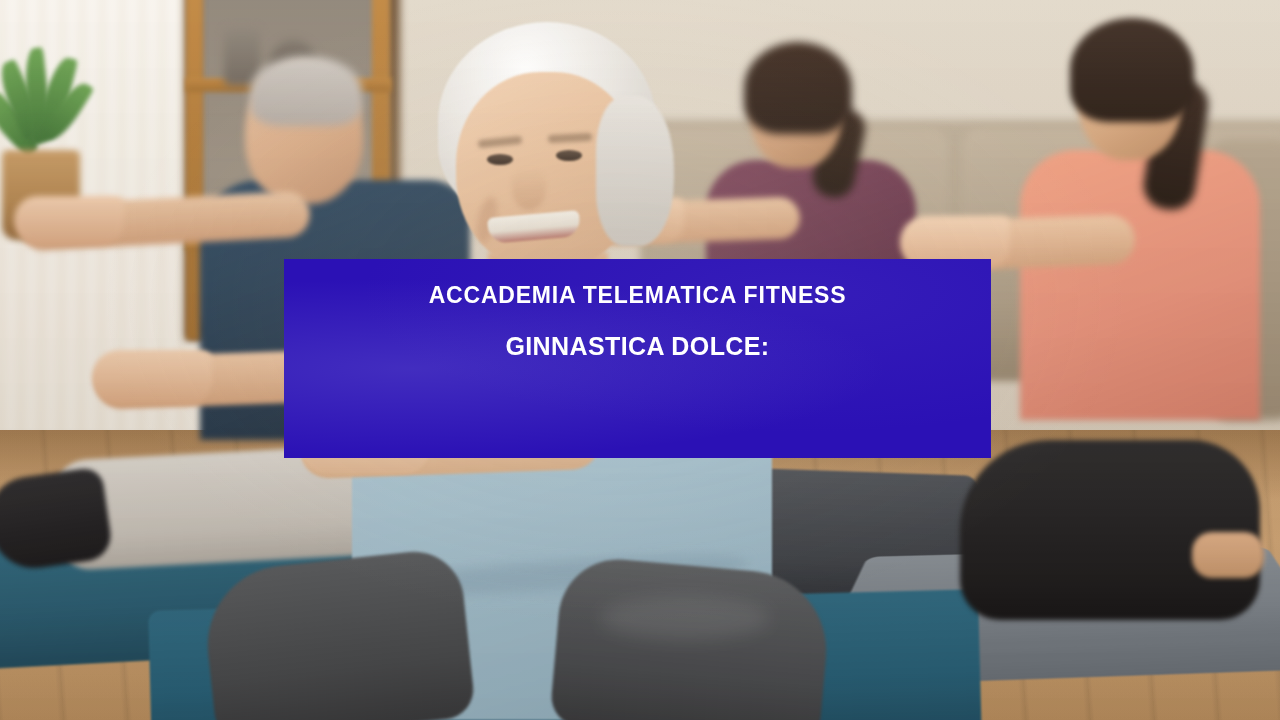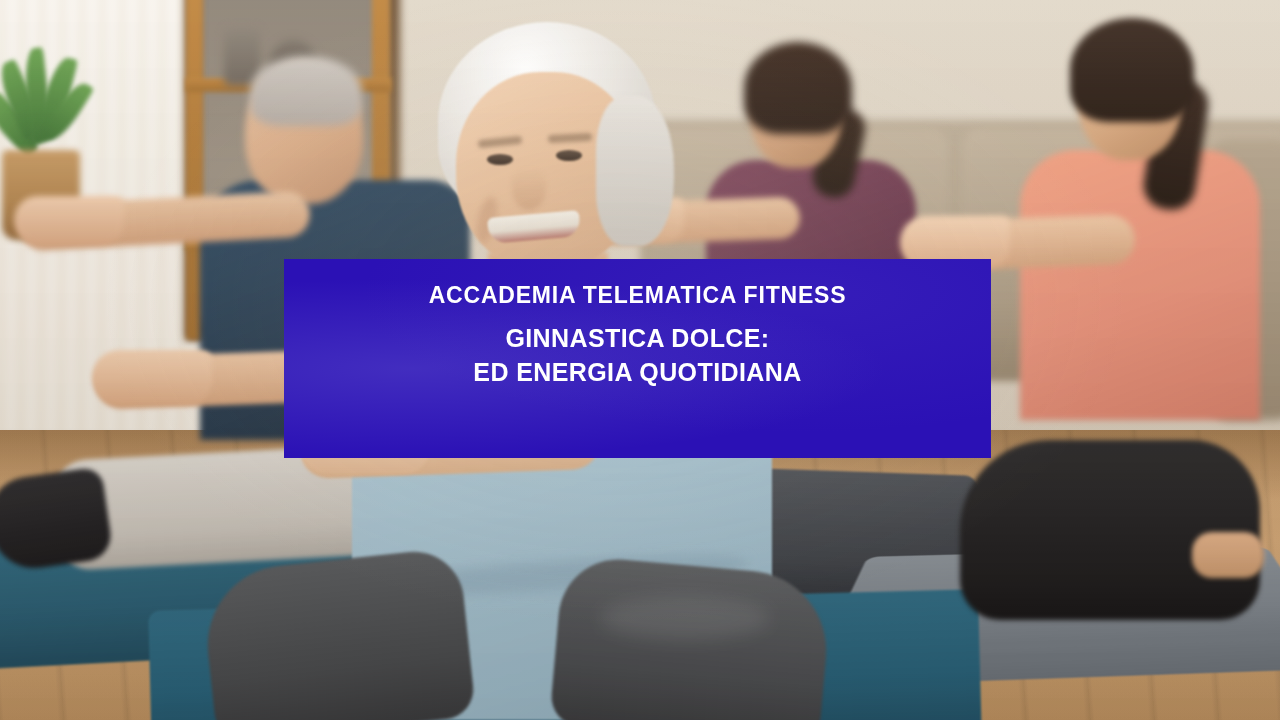--- a/index.html
+++ b/index.html
@@ -468,21 +468,21 @@
   .ovl-title {
     color: #ffffff;
     font-size: 23px;
     font-weight: 700;
     letter-spacing: 0.8px;
     line-height: 1.1;
     text-align: center;
     white-space: nowrap;
   }
   .ovl-sub {
-    margin-top: 14px;
+    margin-top: 22px;
     color: #ffffff;
     font-size: 25px;
     font-weight: 700;
     letter-spacing: 0.4px;
     line-height: 1.34;
     text-align: center;
   }
   .ovl-sub-line { display: block; white-space: nowrap; }
 </style>
 </head>
@@ -571,17 +571,16 @@
     <div class="w1-fingers"></div>
 
     <div class="grade"></div>
   </div>
 
   <div class="overlay">
     <div class="ovl-title">ACCADEMIA TELEMATICA FITNESS</div>
 
     <div class="ovl-sub">
       <span class="ovl-sub-line">GINNASTICA DOLCE:</span>
-      <span class="ovl-sub-line">ED ENERGIA QUOTIDIANA</span>
     </div>
   </div>
 
 </div>
 
 </body></html>

